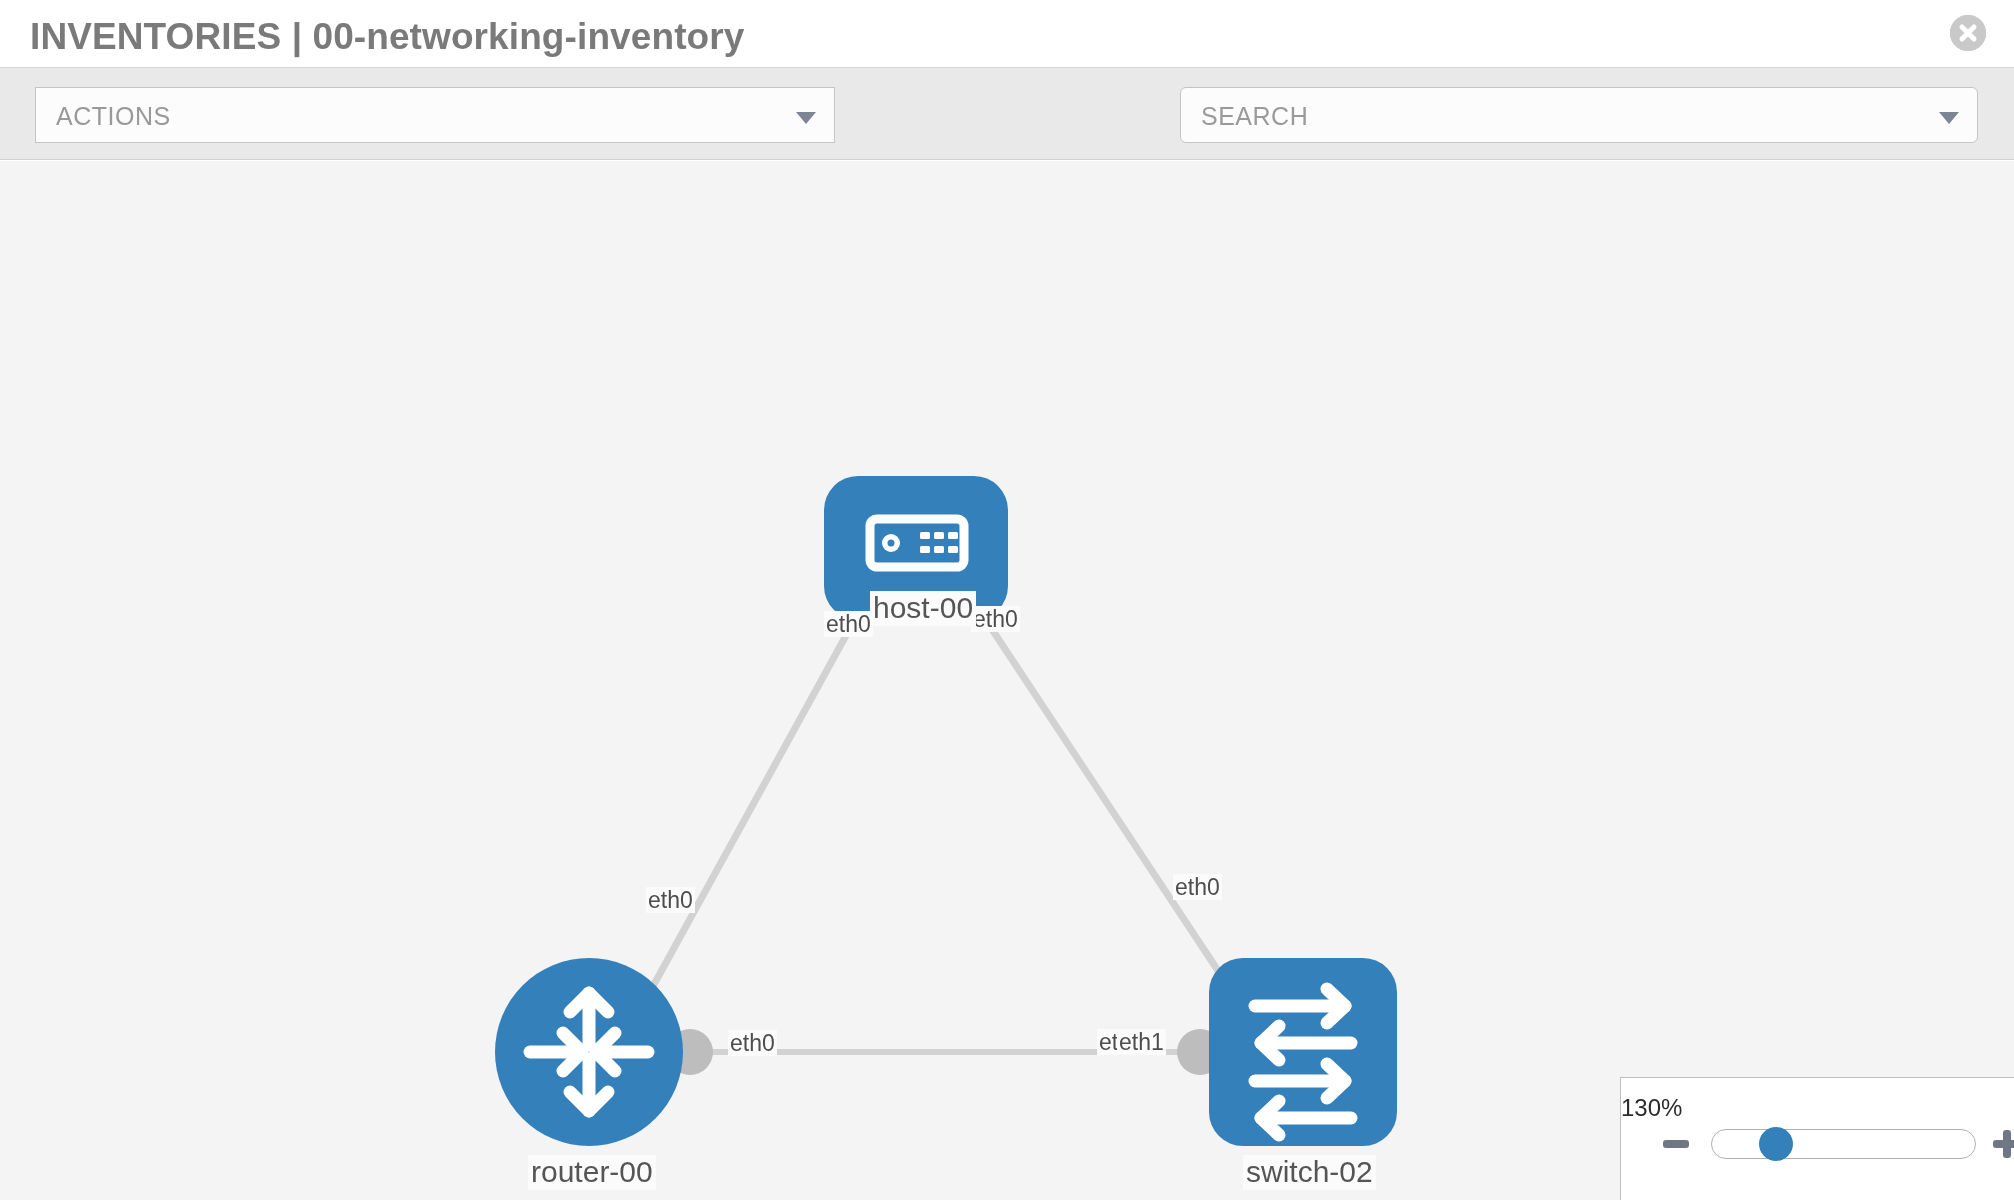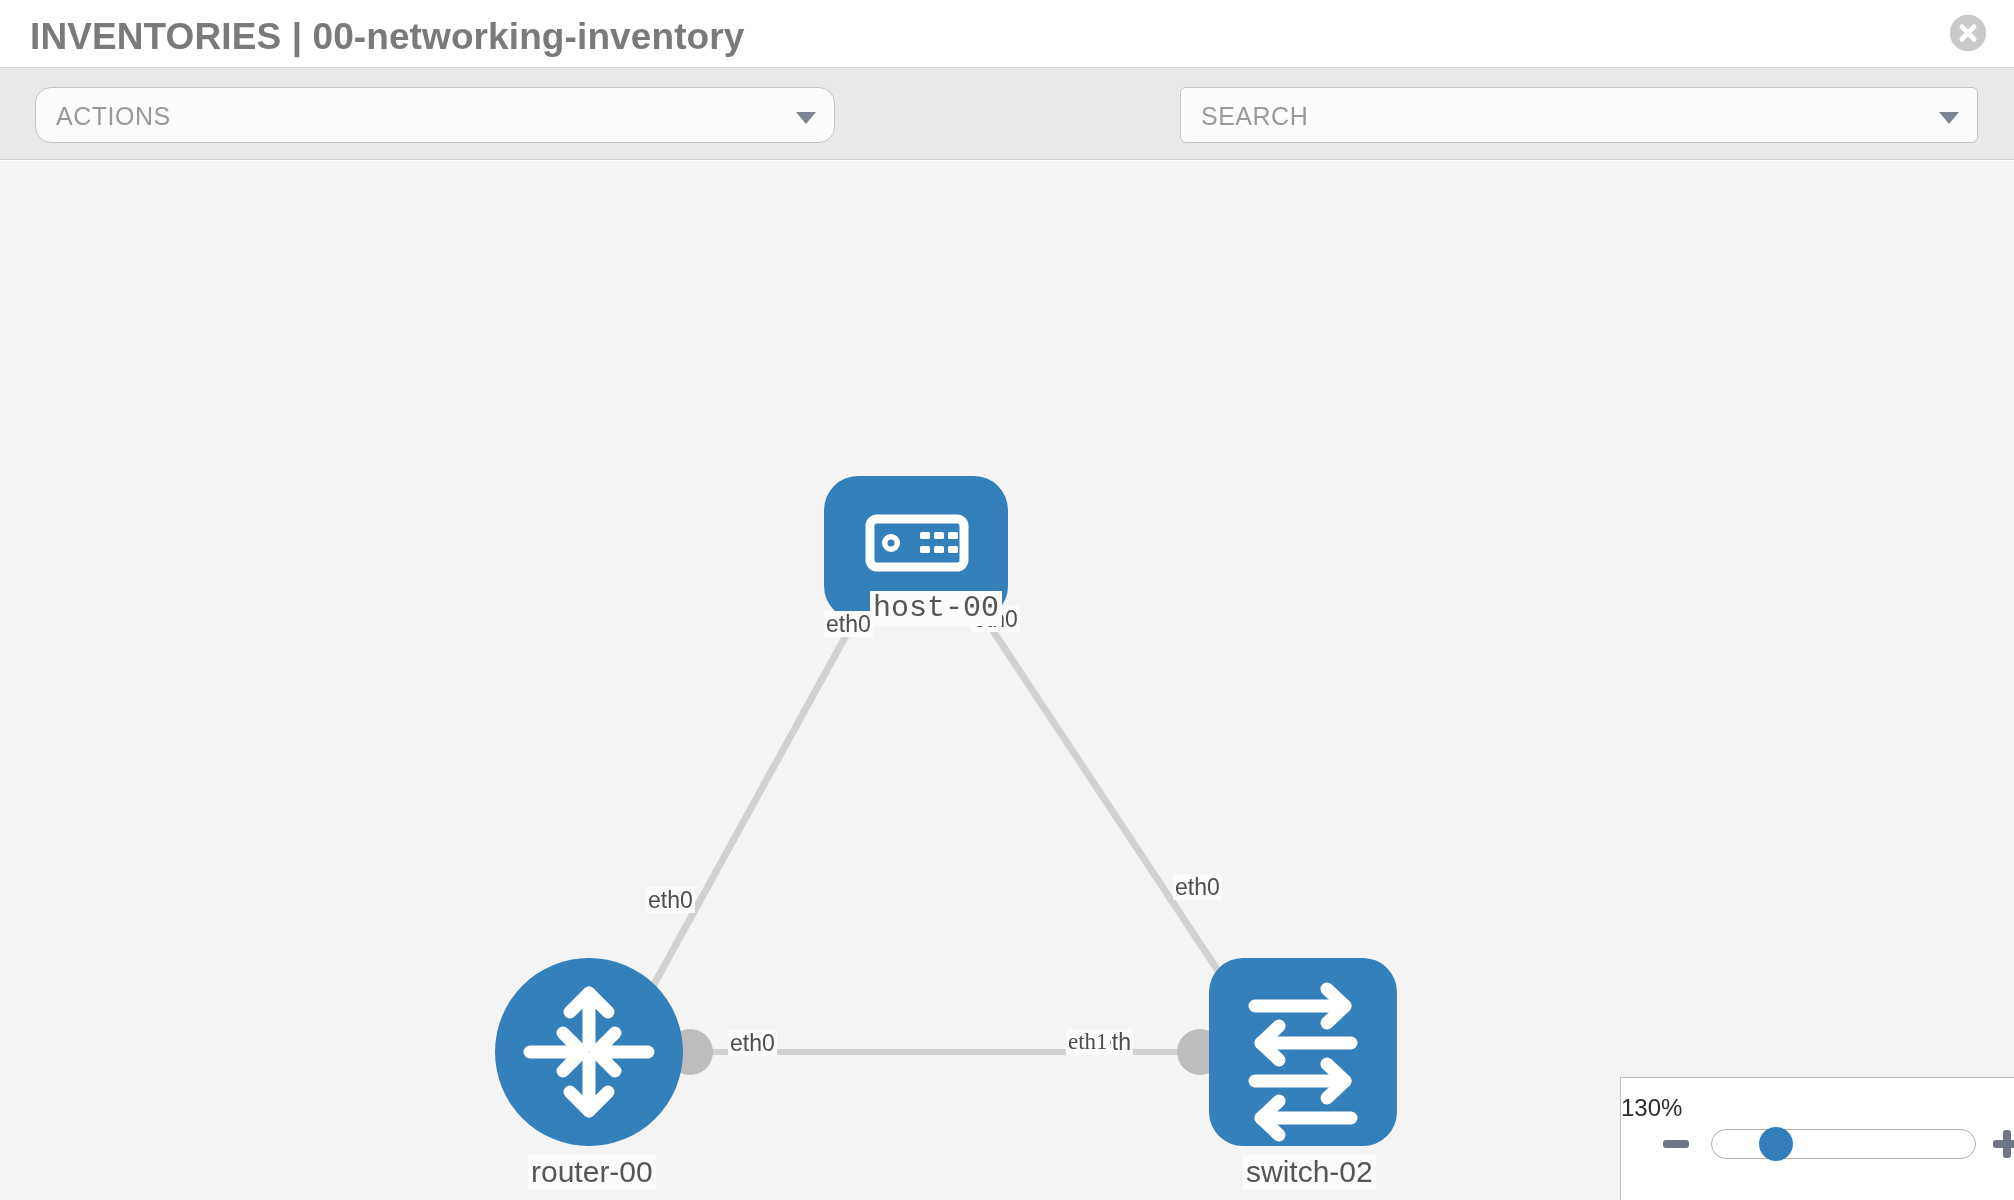--- a/index.html
+++ b/index.html
@@ -30,21 +30,21 @@
   .close-btn svg { display: block; }
 
   
   .toolbar {
     position: absolute; left: 0; top: 68px; width: 2014px; height: 92px;
     background: #e9e9e9; border-bottom: 1px solid #d0d0d0;
   }
   .actions-select {
     position: absolute; left: 35px; top: 19px;
     width: 800px; height: 56px;
-    background: #fcfcfc; border: 1px solid #c4c4c4; border-radius: 16px;
+    background: #fcfcfc; border: 1px solid #c4c4c4; border-radius: 0;
     cursor: pointer;
   }
   .actions-select .label {
     position: absolute; left: 20px; top: 14px;
     font-size: 25px; color: #999999; letter-spacing: 0.5px;
   }
   .caret {
     position: absolute; right: 18px; top: 24px;
     width: 0; height: 0;
     border-left: 10px solid transparent;
@@ -245,23 +245,23 @@
         </g>
       </g>
     </svg>
 
     <span class="edge-label" style="left:824px; top:450px;">eth0</span>
     <span class="edge-label" style="left:971px; top:445px;">eth0</span>
     <span class="edge-label" style="left:646px; top:726px;">eth0</span>
     <span class="edge-label" style="left:1173px; top:713px;">eth0</span>
     <span class="edge-label" style="left:728px; top:869px;">eth0</span>
     <span class="edge-label" style="left:1097px; top:868px;">eth</span>
-    <span class="edge-label" style="left:1066px; top:868px;font-family:Liberation Serif, serif;">eth1</span>
-
-    <span class="node-label" style="left:870px; top:430px;font-family:Liberation Mono, monospace;">host-00</span>
+    <span class="edge-label" style="left:1117px; top:868px;">eth1</span>
+
+    <span class="node-label" style="left:870px; top:430px;">host-00</span>
     <span class="node-label" style="left:528px; top:994px;">router-00</span>
     <span class="node-label" style="left:1243px; top:994px;">switch-02</span>
 
     <div class="zoom-panel" style="left:1620px; top:916px;">
       <div class="zoom-value">130%</div>
       <div class="zoom-minus"></div>
       <div class="zoom-track"></div>
       <div class="zoom-thumb"></div>
       <div class="zoom-plus"></div>
     </div>

